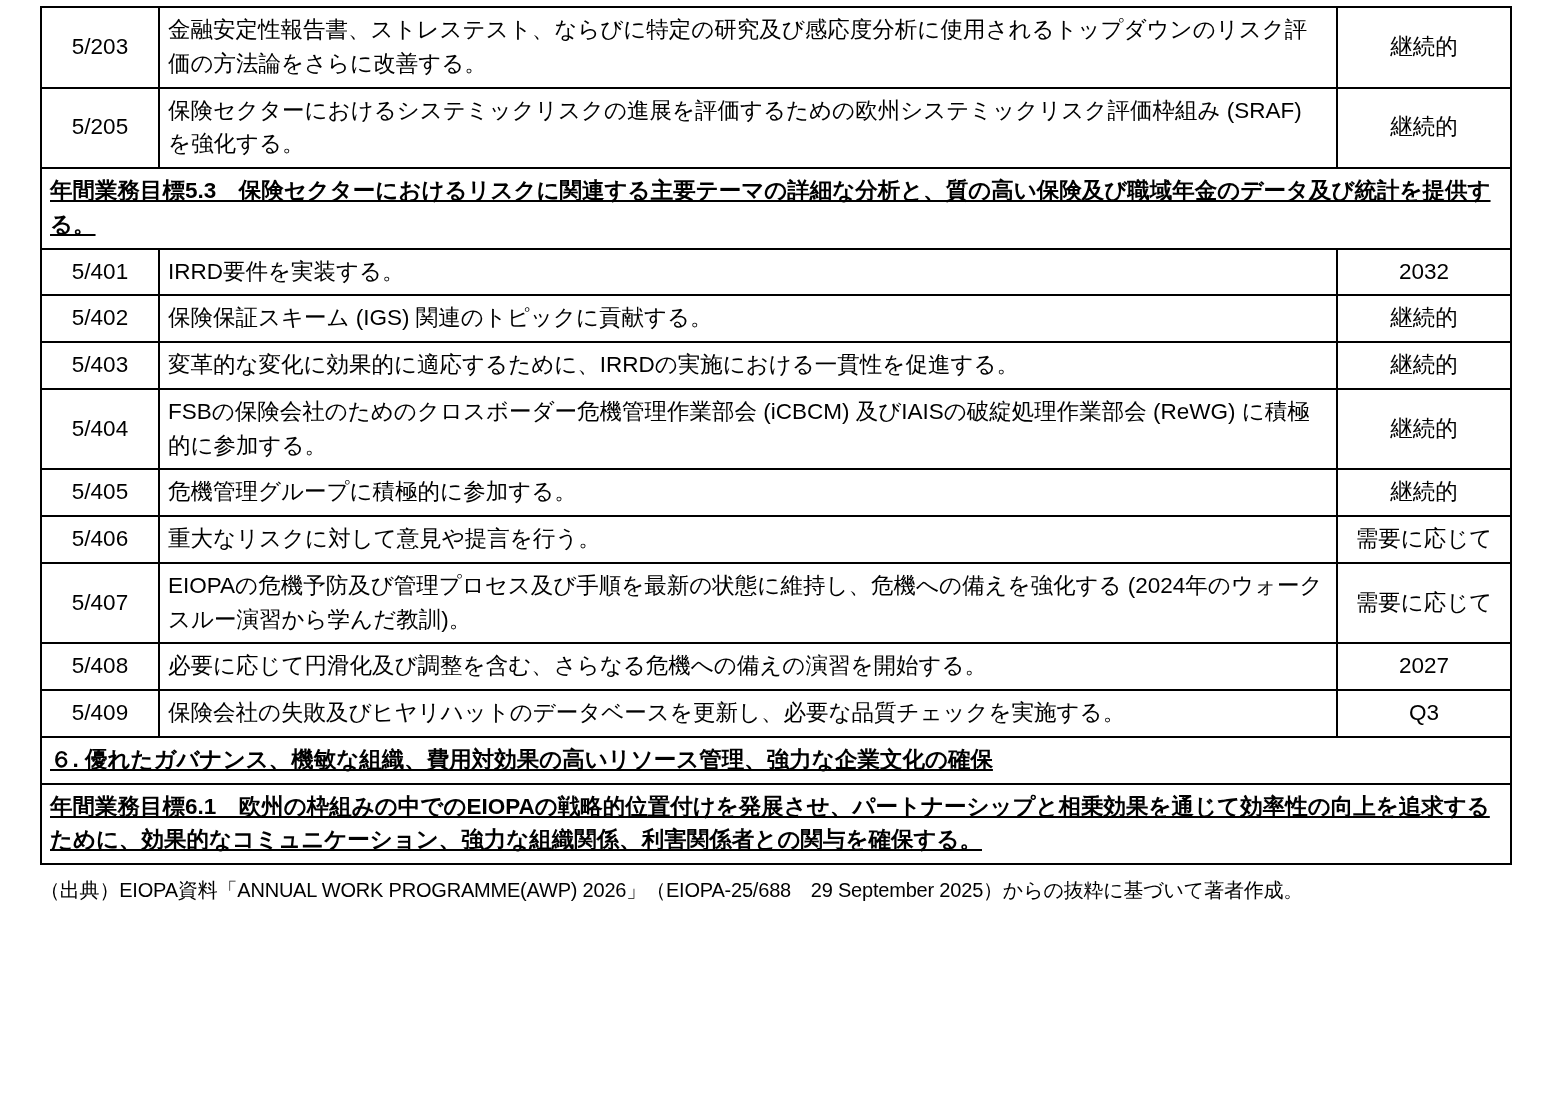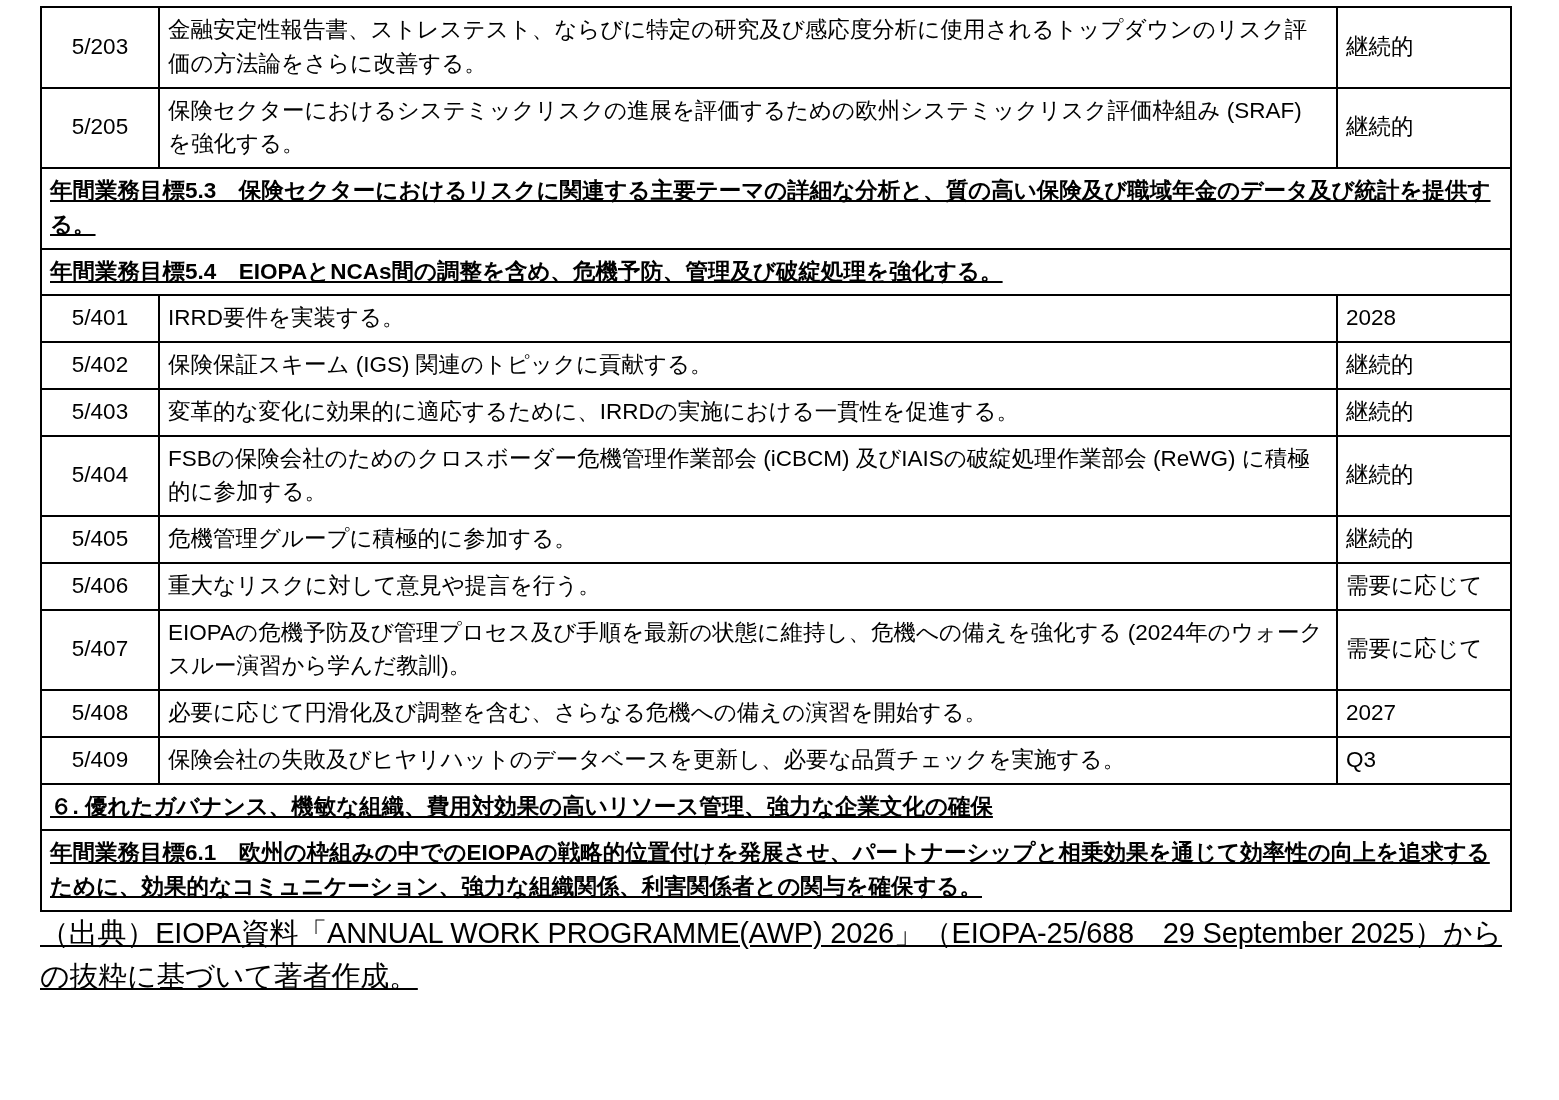--- a/index.html
+++ b/index.html
@@ -36,35 +36,35 @@
   col.c-date { width: 174px; }
 
   td.id {
     text-align: center;
     font-weight: 400;
   }
   td.desc {
     text-align: left;
   }
   td.date {
-    text-align: left;
+    text-align: center;
   }
   td.section {
     font-weight: bold;
     text-align: left;
     line-height: 1.55;
     padding: 6px 8px 7px 10px;
     text-decoration: underline;
   }
   .footnote {
     width: 1470px;
-    font-size: 29px;
+    margin-top: 10px;
+    font-size: 20px;
     line-height: 1.5;
     letter-spacing: -0.2px;
-    text-decoration: underline;
   }
 </style>
 </head>
 <body>
 
 <div class="page">
   <table class="awp">
     <colgroup>
       <col class="c-id">
       <col class="c-desc">
@@ -78,26 +78,23 @@
         </tr>
         <tr>
           <td class="id">5/205</td>
           <td class="desc">保険セクターにおけるシステミックリスクの進展を評価するための欧州システミックリスク評価枠組み (SRAF) を強化する。</td>
           <td class="date">継続的</td>
         </tr>
         <tr>
           <td class="section" colspan="3">年間業務目標5.3　保険セクターにおけるリスクに関連する主要テーマの詳細な分析と、質の高い保険及び職域年金のデータ及び統計を提供する。</td>
         </tr>
         <tr>
-          <td class="section" colspan="3">年間業務目標5.4　EIOPAとNCAs間の調整を含め、危機予防、管理及び破綻処理を強化する。</td>
-        </tr>
-        <tr>
           <td class="id">5/401</td>
           <td class="desc">IRRD要件を実装する。</td>
-          <td class="date">2028</td>
+          <td class="date">2032</td>
         </tr>
         <tr>
           <td class="id">5/402</td>
           <td class="desc">保険保証スキーム (IGS) 関連のトピックに貢献する。</td>
           <td class="date">継続的</td>
         </tr>
         <tr>
           <td class="id">5/403</td>
           <td class="desc">変革的な変化に効果的に適応するために、IRRDの実施における一貫性を促進する。</td>
           <td class="date">継続的</td>

